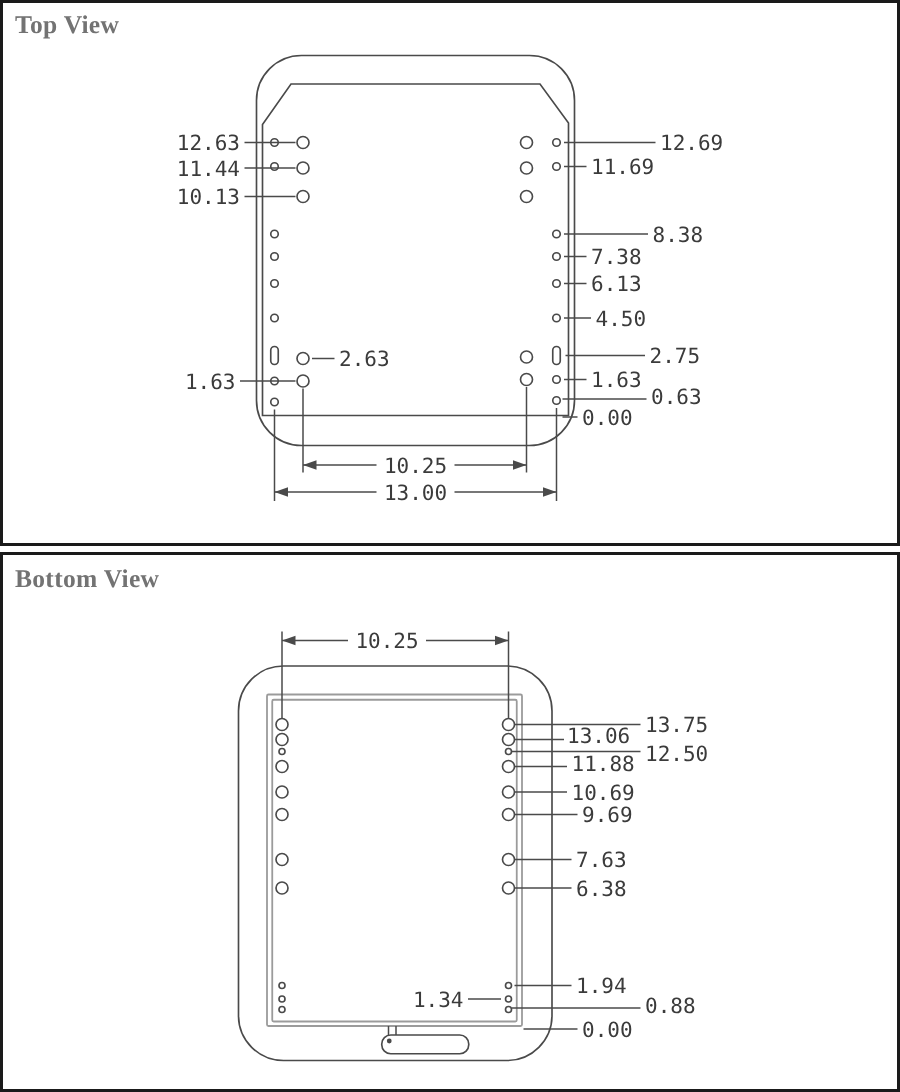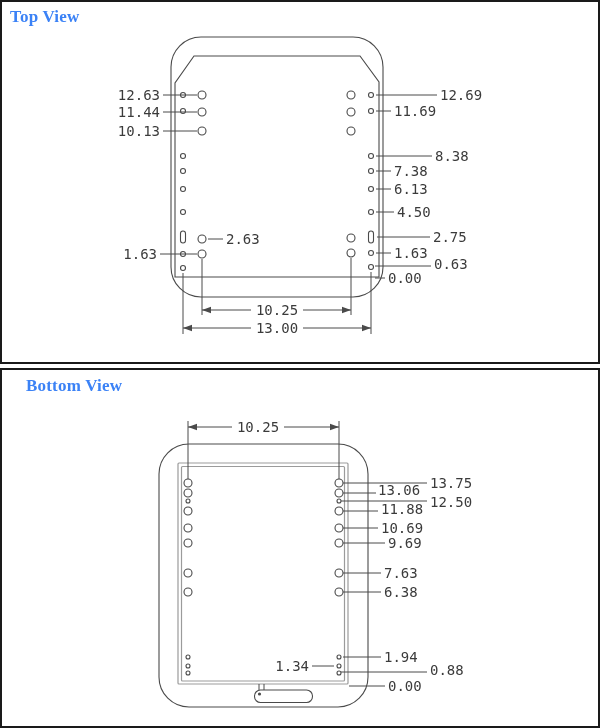--- a/index.html
+++ b/index.html
@@ -1,22 +1,22 @@
 <!DOCTYPE html>
 <html><head>
 <meta charset="utf-8">
 <style>
   html,body{margin:0;padding:0;background:#fff;}
   #stage{position:relative;width:600px;height:728px;background:#fff;overflow:hidden;
          font-family:"Liberation Sans",sans-serif;}
   #drawing{position:absolute;left:0;top:0;}
   .panel-title{position:absolute;font-family:"Liberation Serif",serif;font-weight:bold;
-               font-size:17px;color:#3b82f6;letter-spacing:.2px;}
+               font-size:17px;color:#737373;letter-spacing:.2px;}
   #title-top{left:10px;top:7px;}
-  #title-bottom{left:10px;top:376px;margin-left:16px;}
+  #title-bottom{left:10px;top:376px;}
   svg text{font-family:"DejaVu Sans Mono",monospace;font-size:14px;fill:#3b3b3b;}
 </style>
 </head>
 <body>
 
 <div id="stage">
   <svg id="drawing" width="600" height="728" viewBox="0 0 600 728">
       <rect x="1" y="1" width="598" height="362" fill="none" stroke="#1a1a1a" stroke-width="2"></rect>
       <rect x="171" y="37" width="212" height="260" rx="30" fill="none" stroke="#4a4a4a" stroke-width="1.1"></rect>
       <polygon points="194,56 360,56 379,82 379,277 175,277 175,83" fill="none" stroke="#4a4a4a" stroke-width="1.1"></polygon>

